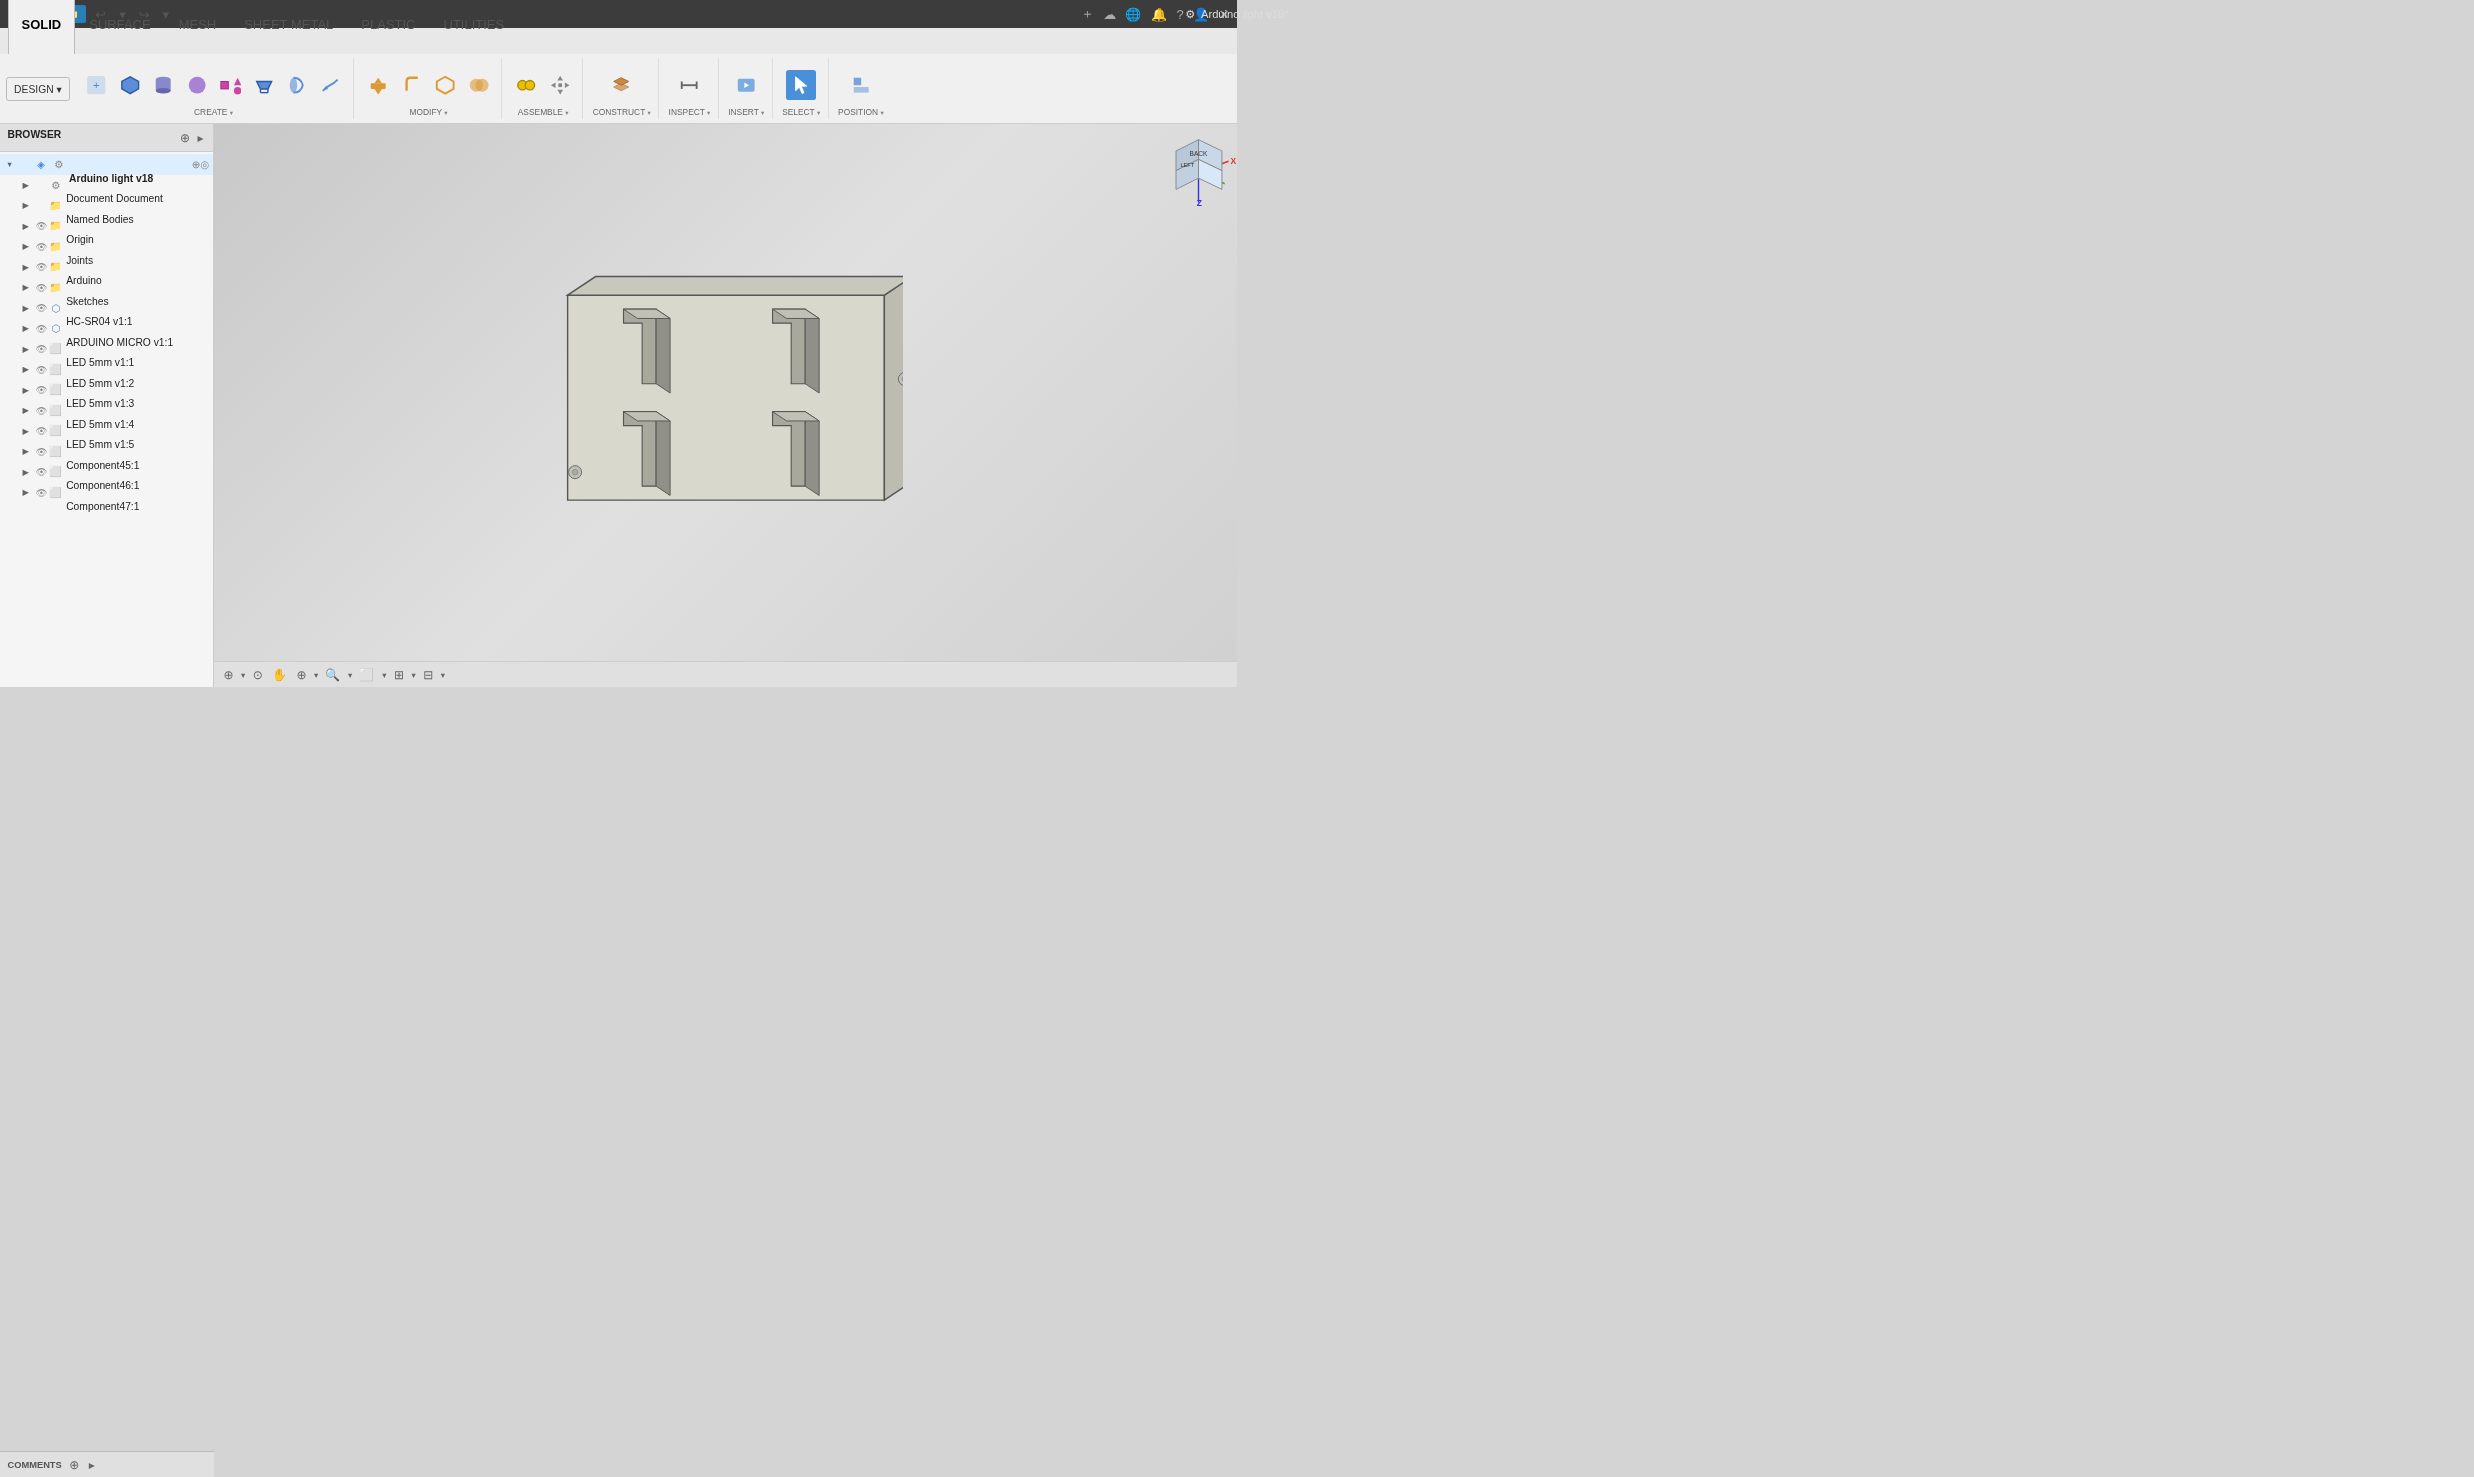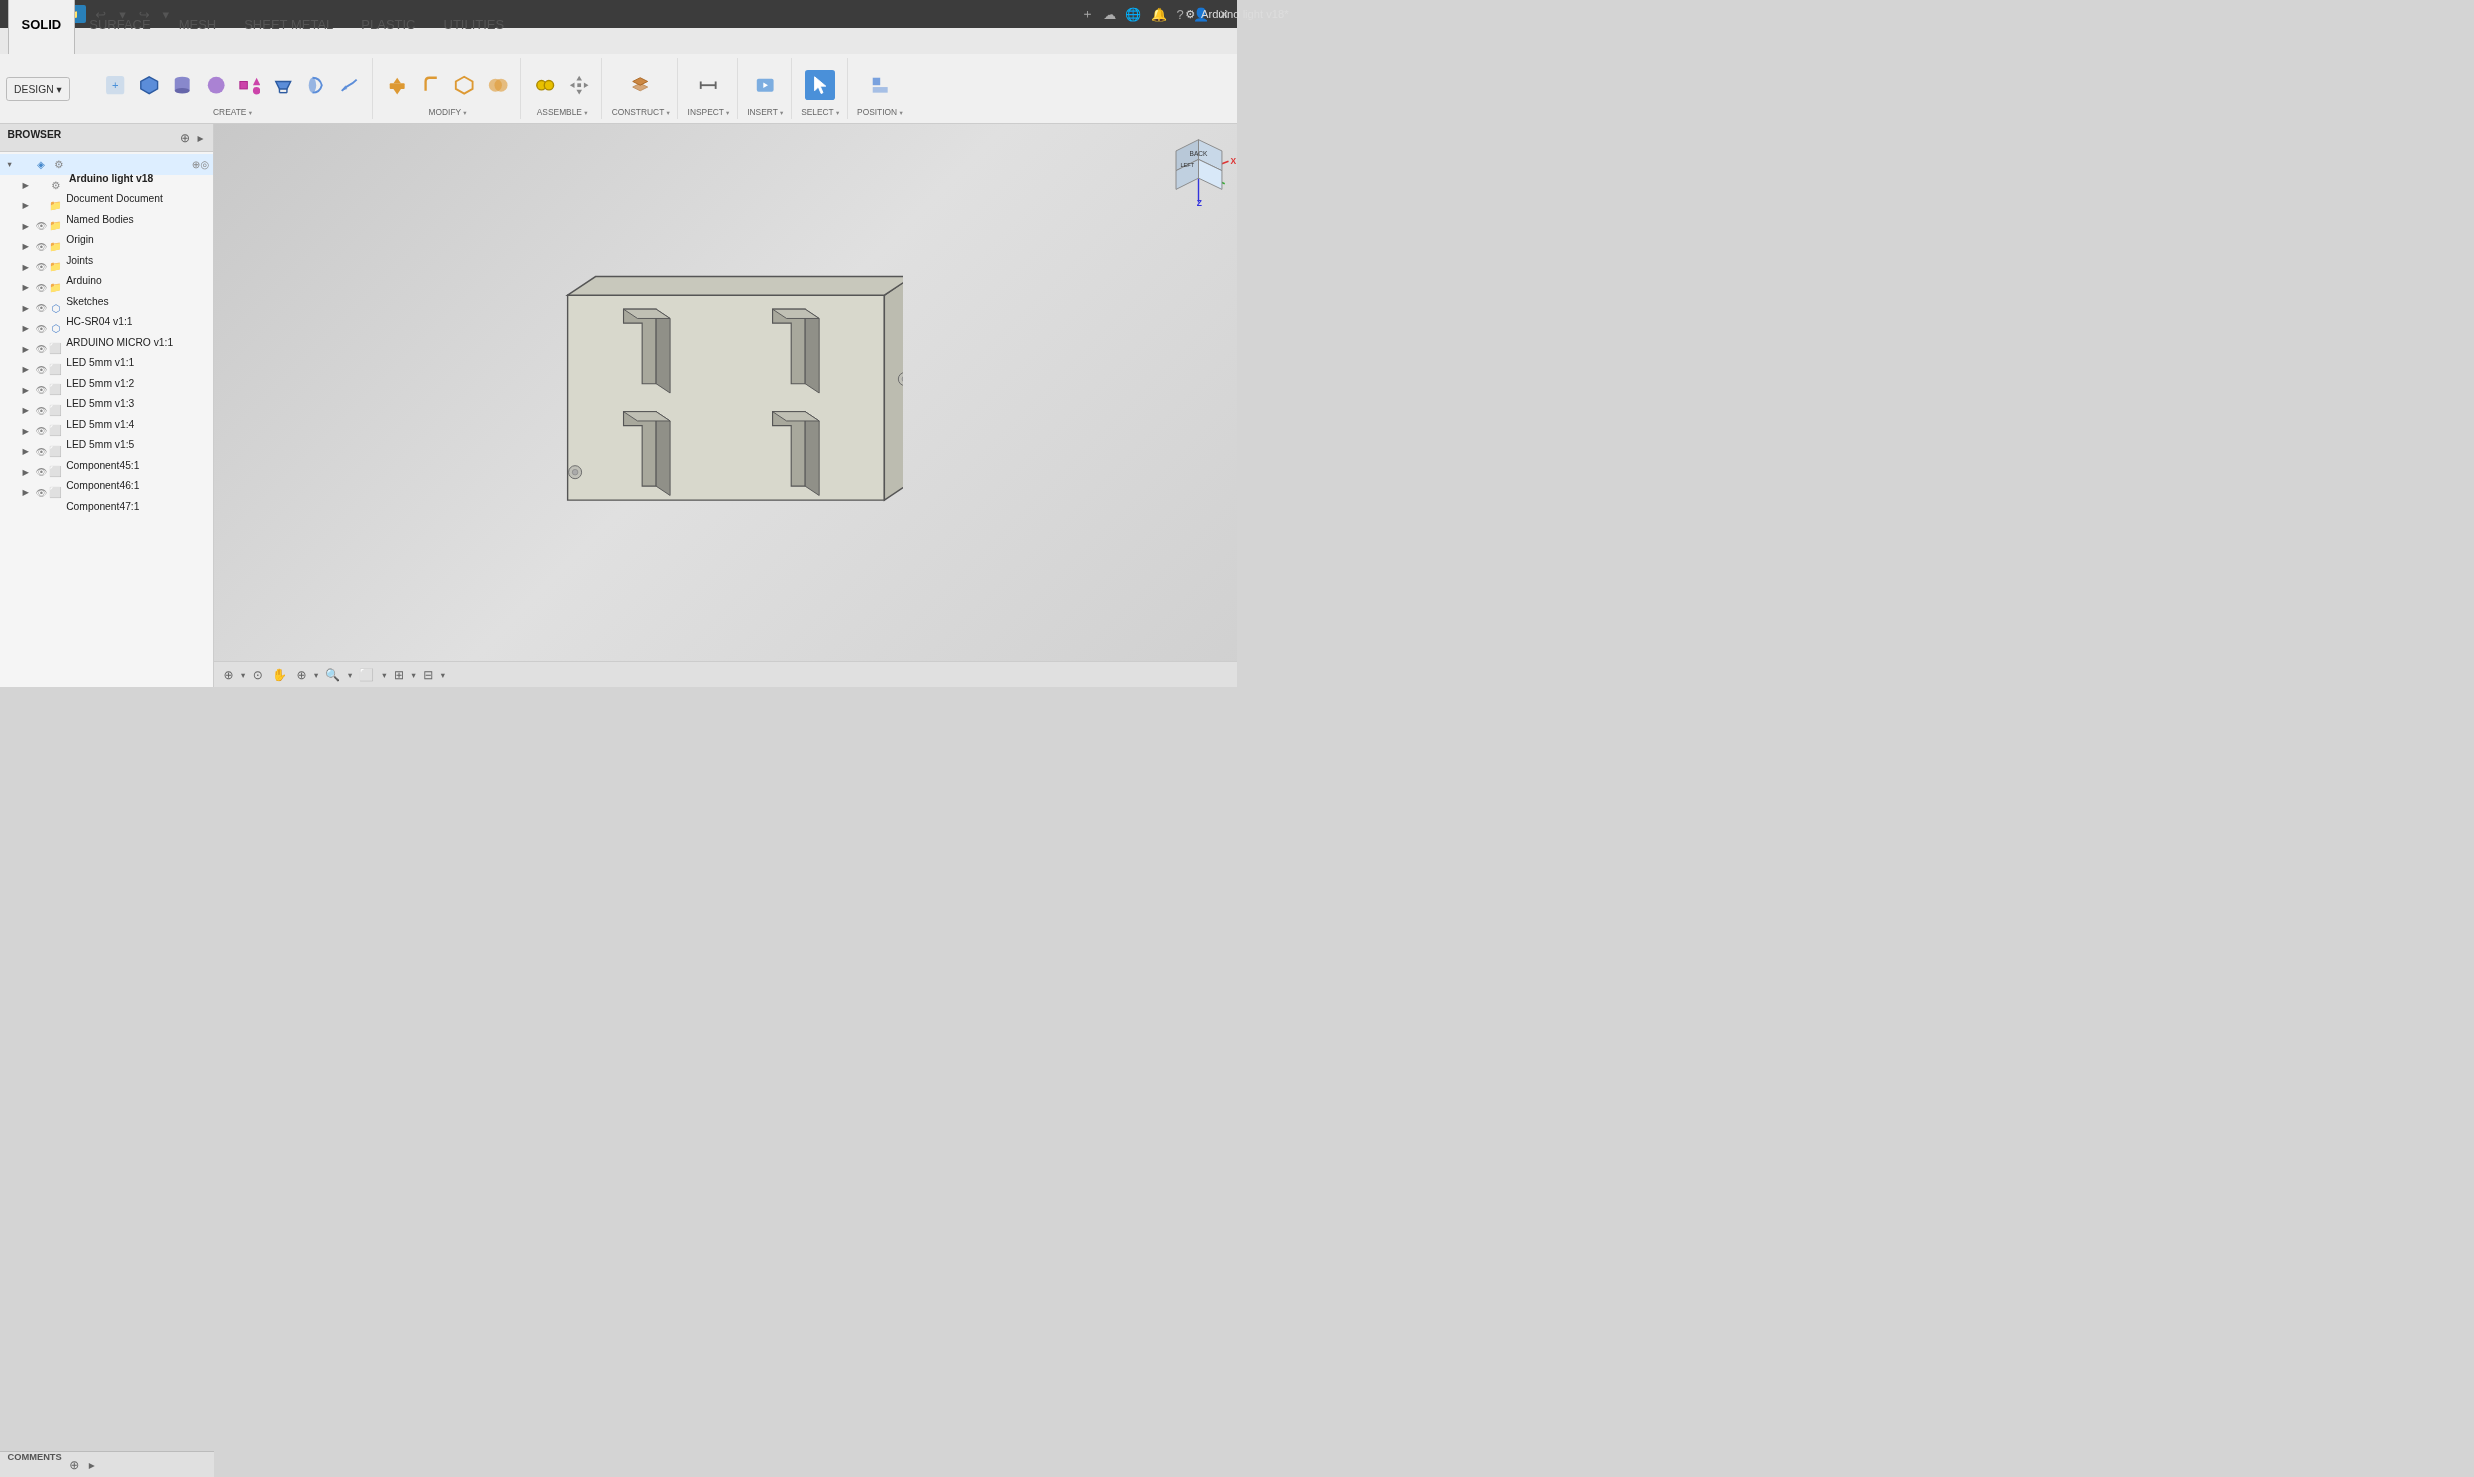--- a/index.html
+++ b/index.html
@@ -115,21 +115,21 @@
     }
     .design-dropdown {
       background: none;
       border: 0.9px solid #bbb;
       border-radius: 2.8px;
       padding: 2.8px 7.5px;
       font-size: 10.3px;
       cursor: pointer;
       color: #333;
       height: 24px;
-      margin-right: 21px;
+      margin-right: 2px;
     }
     .toolbar-group {
       display: flex;
       flex-direction: column;
       align-items: center;
       border-right: 0.9px solid #ddd;
       padding: 0 7.5px;
       height: 100%;
       justify-content: space-between;
     }
@@ -264,20 +264,21 @@
       position: absolute;
       left: 50%;
       top: 48%;
       transform: translate(-50%, -50%);
     }
     #comments-bar {
       height: 26px;
       background: #e0e0e0;
       border-top: 0.9px solid #bbb;
       display: flex;
+      align-items: center;
       padding: 0 7.5px;
       font-size: 9.3px;
       color: #555;
       gap: 5.6px;
       position: absolute;
       bottom: 0;
       left: 0;
       width: 214px;
     }
     .status-icon-btn {

